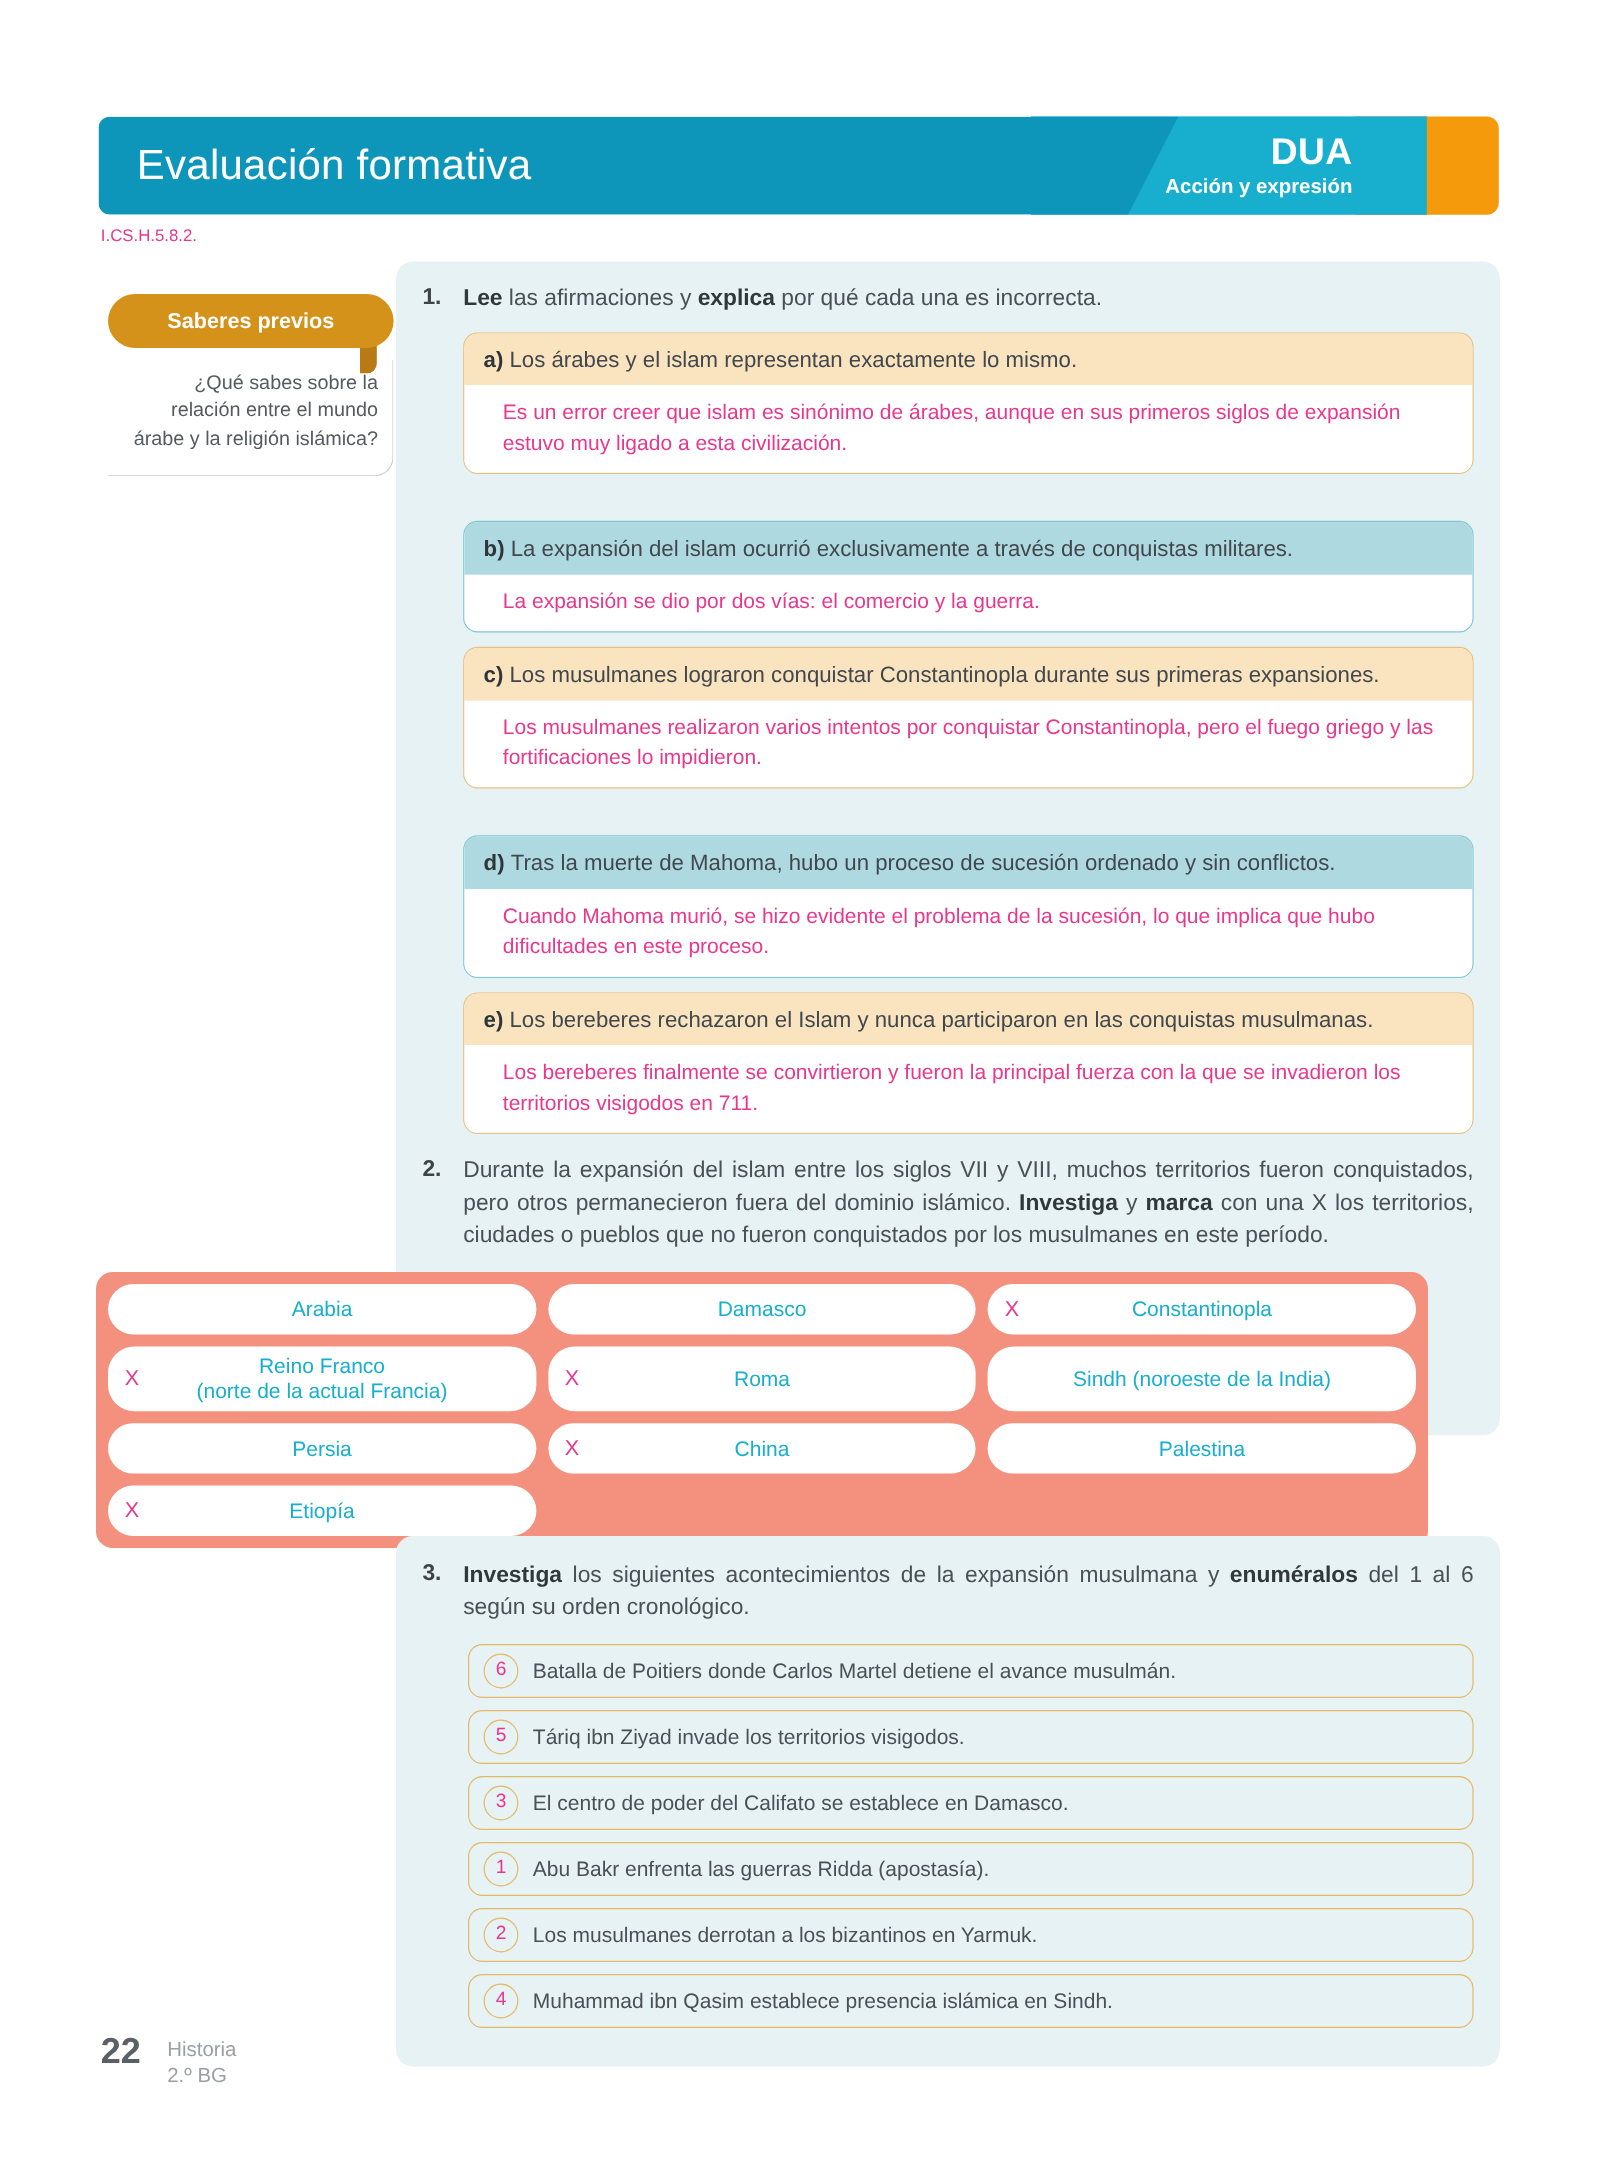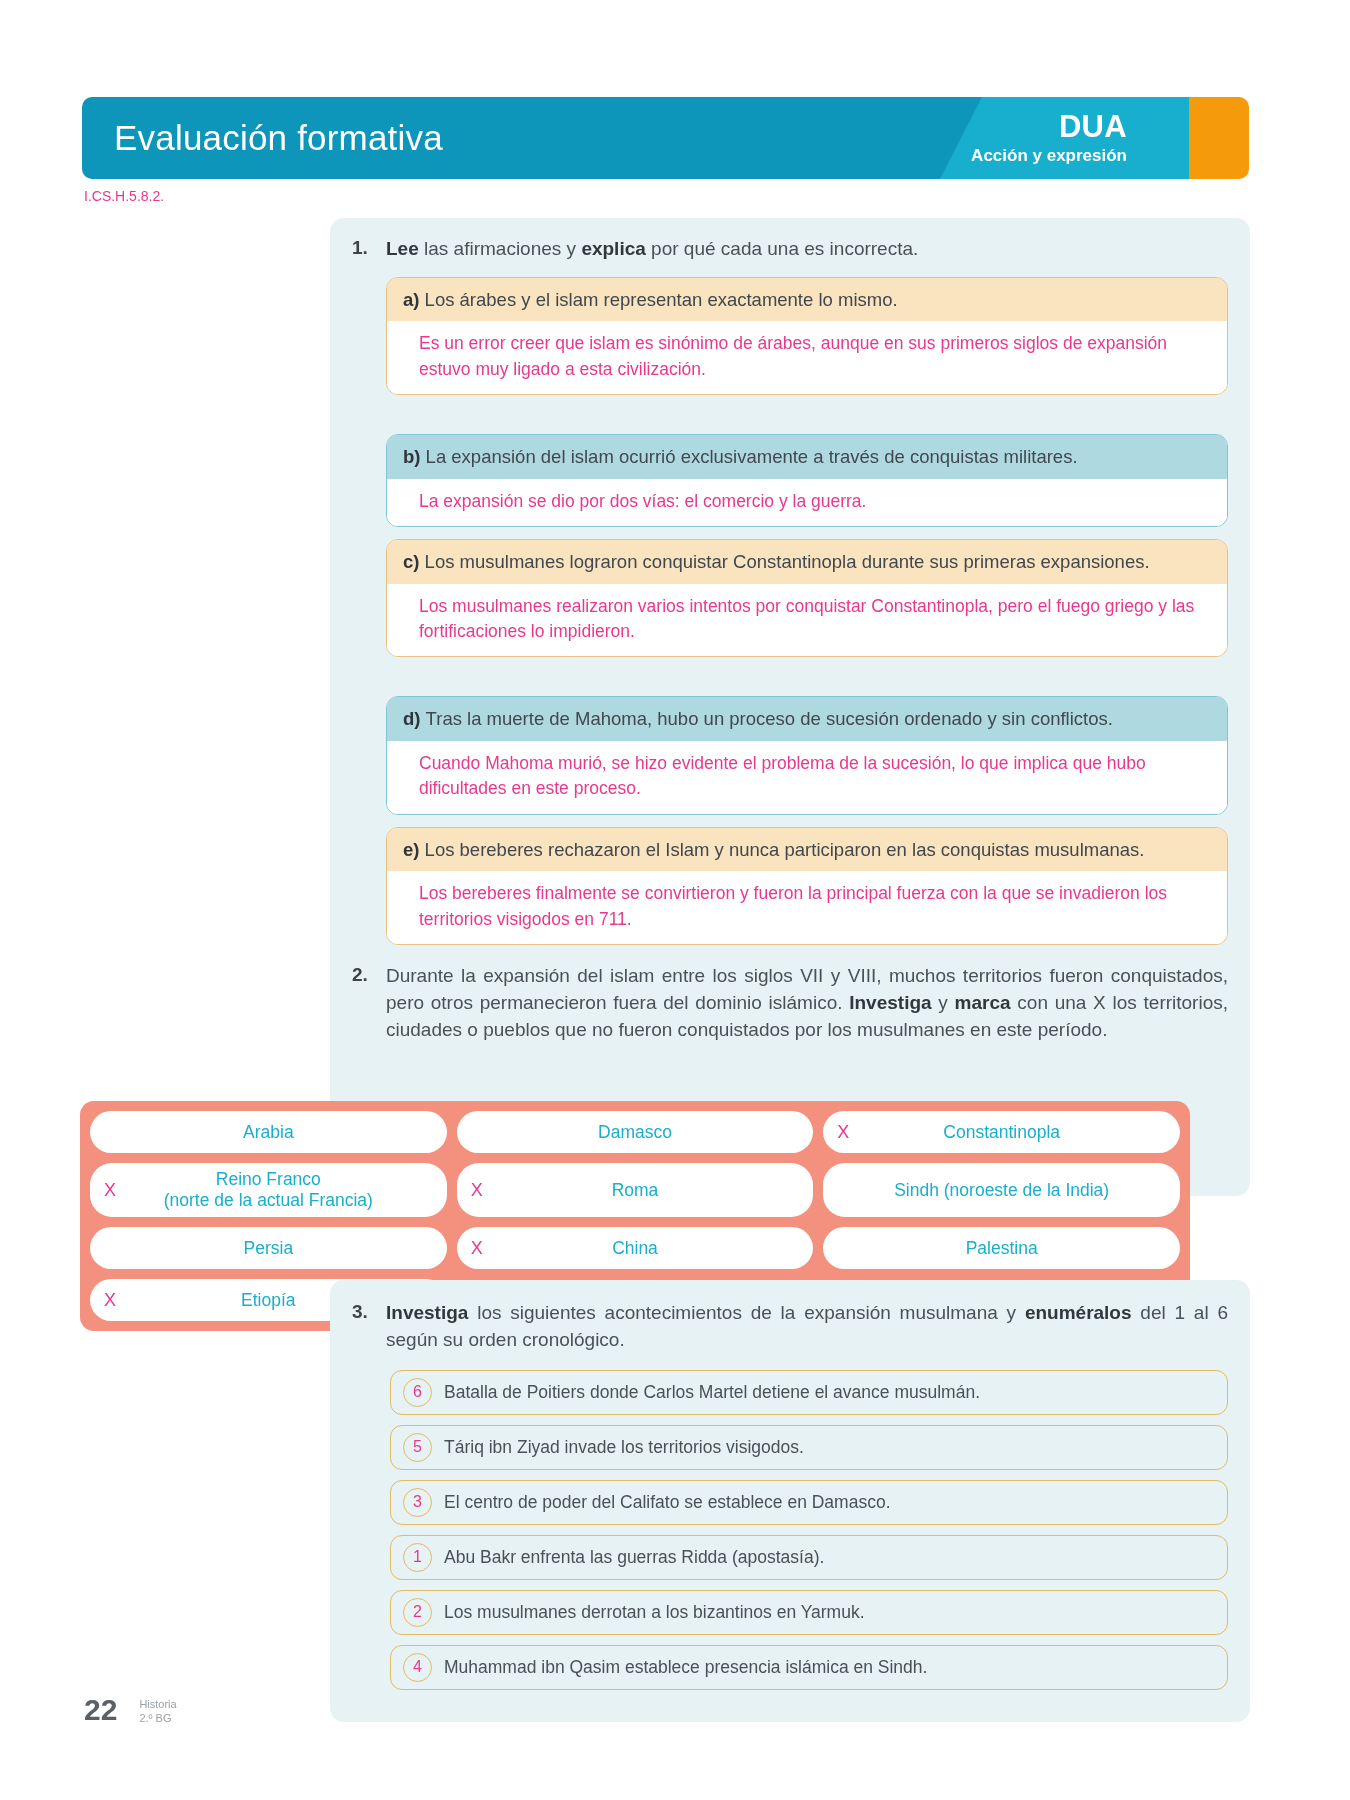--- a/index.html
+++ b/index.html
@@ -172,21 +172,20 @@
 
   
   .grid-wrap {
     position: absolute;
     left: 80px;
     top: 1060px;
     width: 1110px;
     background: #F3907E;
     border-radius: 14px;
     padding: 10px;
-    margin-top: 41px;
   }
   .grid {
     display: grid;
     grid-template-columns: 1fr 1fr 1fr;
     gap: 10px;
   }
   .cell {
     position: relative;
     background: #ffffff;
     border-radius: 22px;
@@ -257,21 +256,21 @@
     align-items: flex-start;
   }
   .footer-pageno {
     font-size: 30px;
     font-weight: bold;
     color: #5a6065;
     margin-right: 22px;
     line-height: 1;
   }
   .footer-meta {
-    font-size: 11px;
+    font-size: 17px;
     color: #9a9fa3;
     line-height: 1.3;
     padding-top: 2px;
   }
 </style>
 </head>
 <body>
 
 <div class="page">
 
@@ -281,20 +280,25 @@
     <div class="hdr-darkblue"></div>
     <div class="hdr-title">Evaluación formativa</div>
     <div class="hdr-right">
       <div class="hdr-dua">DUA</div>
       <div class="hdr-sub">Acción y expresión</div>
     </div>
   </div>
 
   <div class="code-line">I.CS.H.5.8.2.</div>
 
+  <div class="saberes">
+    <div class="saberes-tail"></div>
+    <div class="saberes-pill">Saberes previos</div>
+    <div class="saberes-body">¿Qué sabes sobre la relación entre el mundo árabe y la religión islámica?</div>
+  </div>
 
   <div class="panel">
 
     <div class="q-row">
       <div class="q-num">1.</div>
       <div class="q-text"><b>Lee</b> las afirmaciones y <b>explica</b> por qué cada una es incorrecta.</div>
     </div>
 
     <div class="cards">
         <div class="card amber">

